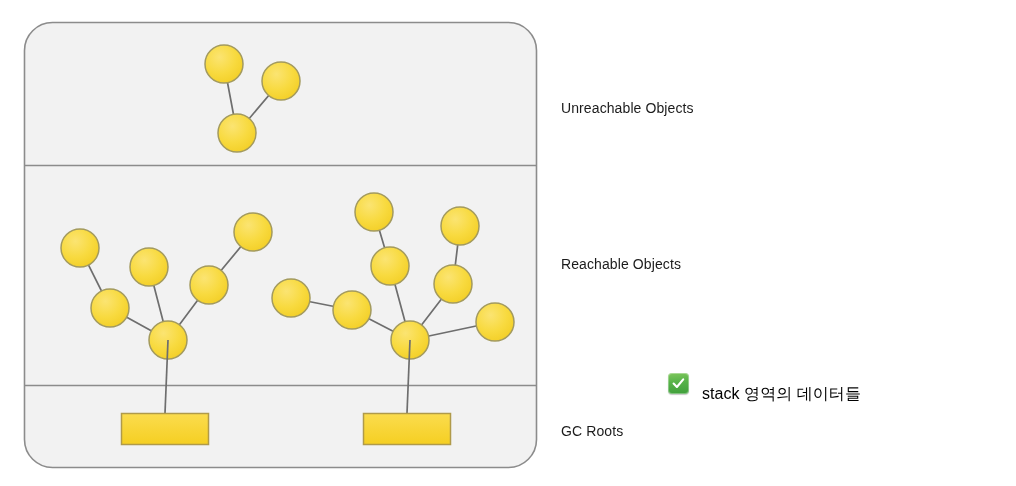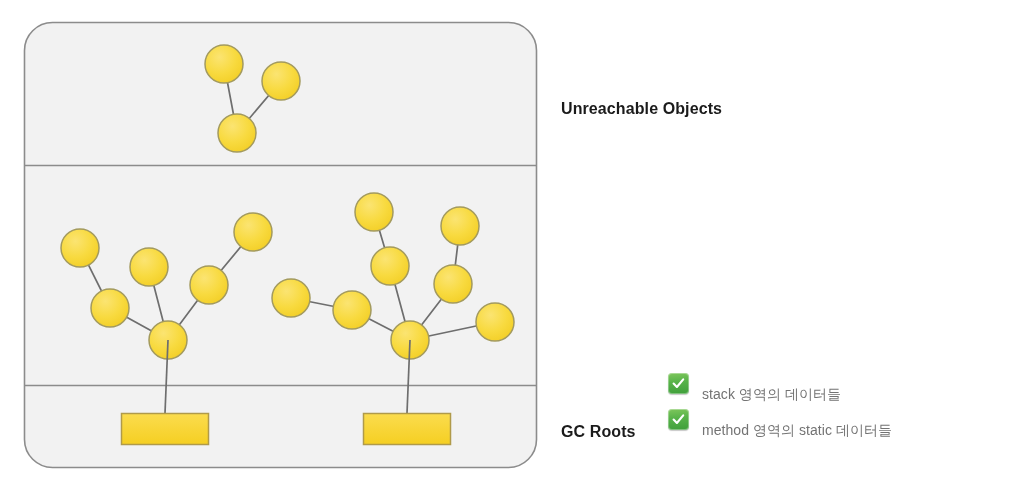--- a/index.html
+++ b/index.html
@@ -29,22 +29,22 @@
     position: absolute;
     left: 0;
     top: 0;
     width: 1016px;
     height: 486px;
   }
 
   
   .section-label {
     position: absolute;
-    font-size: 16px;
-    font-weight: bold;
+    font-size: 14px;
+    font-weight: normal;
     color: #1b1b1b;
     letter-spacing: 0.1px;
     white-space: nowrap;
   }
   #label-unreachable { left: 561px; top: 100px; }
   #label-reachable   { left: 561px; top: 256px; }
   #label-gcroots     { left: 561px; top: 415px; margin-top: 8px; }
 
   
   #checklist {
@@ -73,22 +73,22 @@
   }
   .check-box svg {
     position: absolute;
     left: 3px;
     top: 3px;
     width: 15px;
     height: 15px;
     display: block;
   }
   .check-text {
-    font-size: 14px;
-    color: #737373;
+    font-size: 16px;
+    color: #000000;
     white-space: nowrap;
     line-height: 1;
     letter-spacing: 0.05px;
     margin-top: 20px;
   }
 </style>
 </head>
 <body>
 
 <div id="stage">
@@ -163,39 +163,32 @@
         <line x1="165" y1="413" x2="168" y2="340"></line>
         <line x1="407" y1="413" x2="410" y2="340"></line>
       </g>
       <rect x="121.5" y="413.5" width="87" height="31" fill="url(#rootGrad)" stroke="#b09a4a" stroke-width="1.5"></rect>
       <rect x="363.5" y="413.5" width="87" height="31" fill="url(#rootGrad)" stroke="#b09a4a" stroke-width="1.5"></rect>
     </g>
   </svg>
 
   <div class="section-label" id="label-unreachable">Unreachable Objects</div>
 
+  <div class="section-label" id="label-reachable">Reachable Objects</div>
 
   <div class="section-label" id="label-gcroots">GC Roots</div>
 
   <div id="checklist">
 
     <div class="check-row">
       <span class="check-box">
         <svg viewBox="0 0 15 15" xmlns="http://www.w3.org/2000/svg">
           <path d="M2.6 7.6 L5.9 11.0 L12.2 3.4" fill="none" stroke="#ffffff" stroke-width="2.1" stroke-linecap="round" stroke-linejoin="round"></path>
         </svg>
       </span>
       <span class="check-text">stack 영역의  데이터들</span>
     </div>
 
-    <div class="check-row">
-      <span class="check-box">
-        <svg viewBox="0 0 15 15" xmlns="http://www.w3.org/2000/svg">
-          <path d="M2.6 7.6 L5.9 11.0 L12.2 3.4" fill="none" stroke="#ffffff" stroke-width="2.1" stroke-linecap="round" stroke-linejoin="round"></path>
-        </svg>
-      </span>
-      <span class="check-text">method 영역의 static 데이터들</span>
-    </div>
 
 
   </div>
 
 </div>
 
 </body></html>

